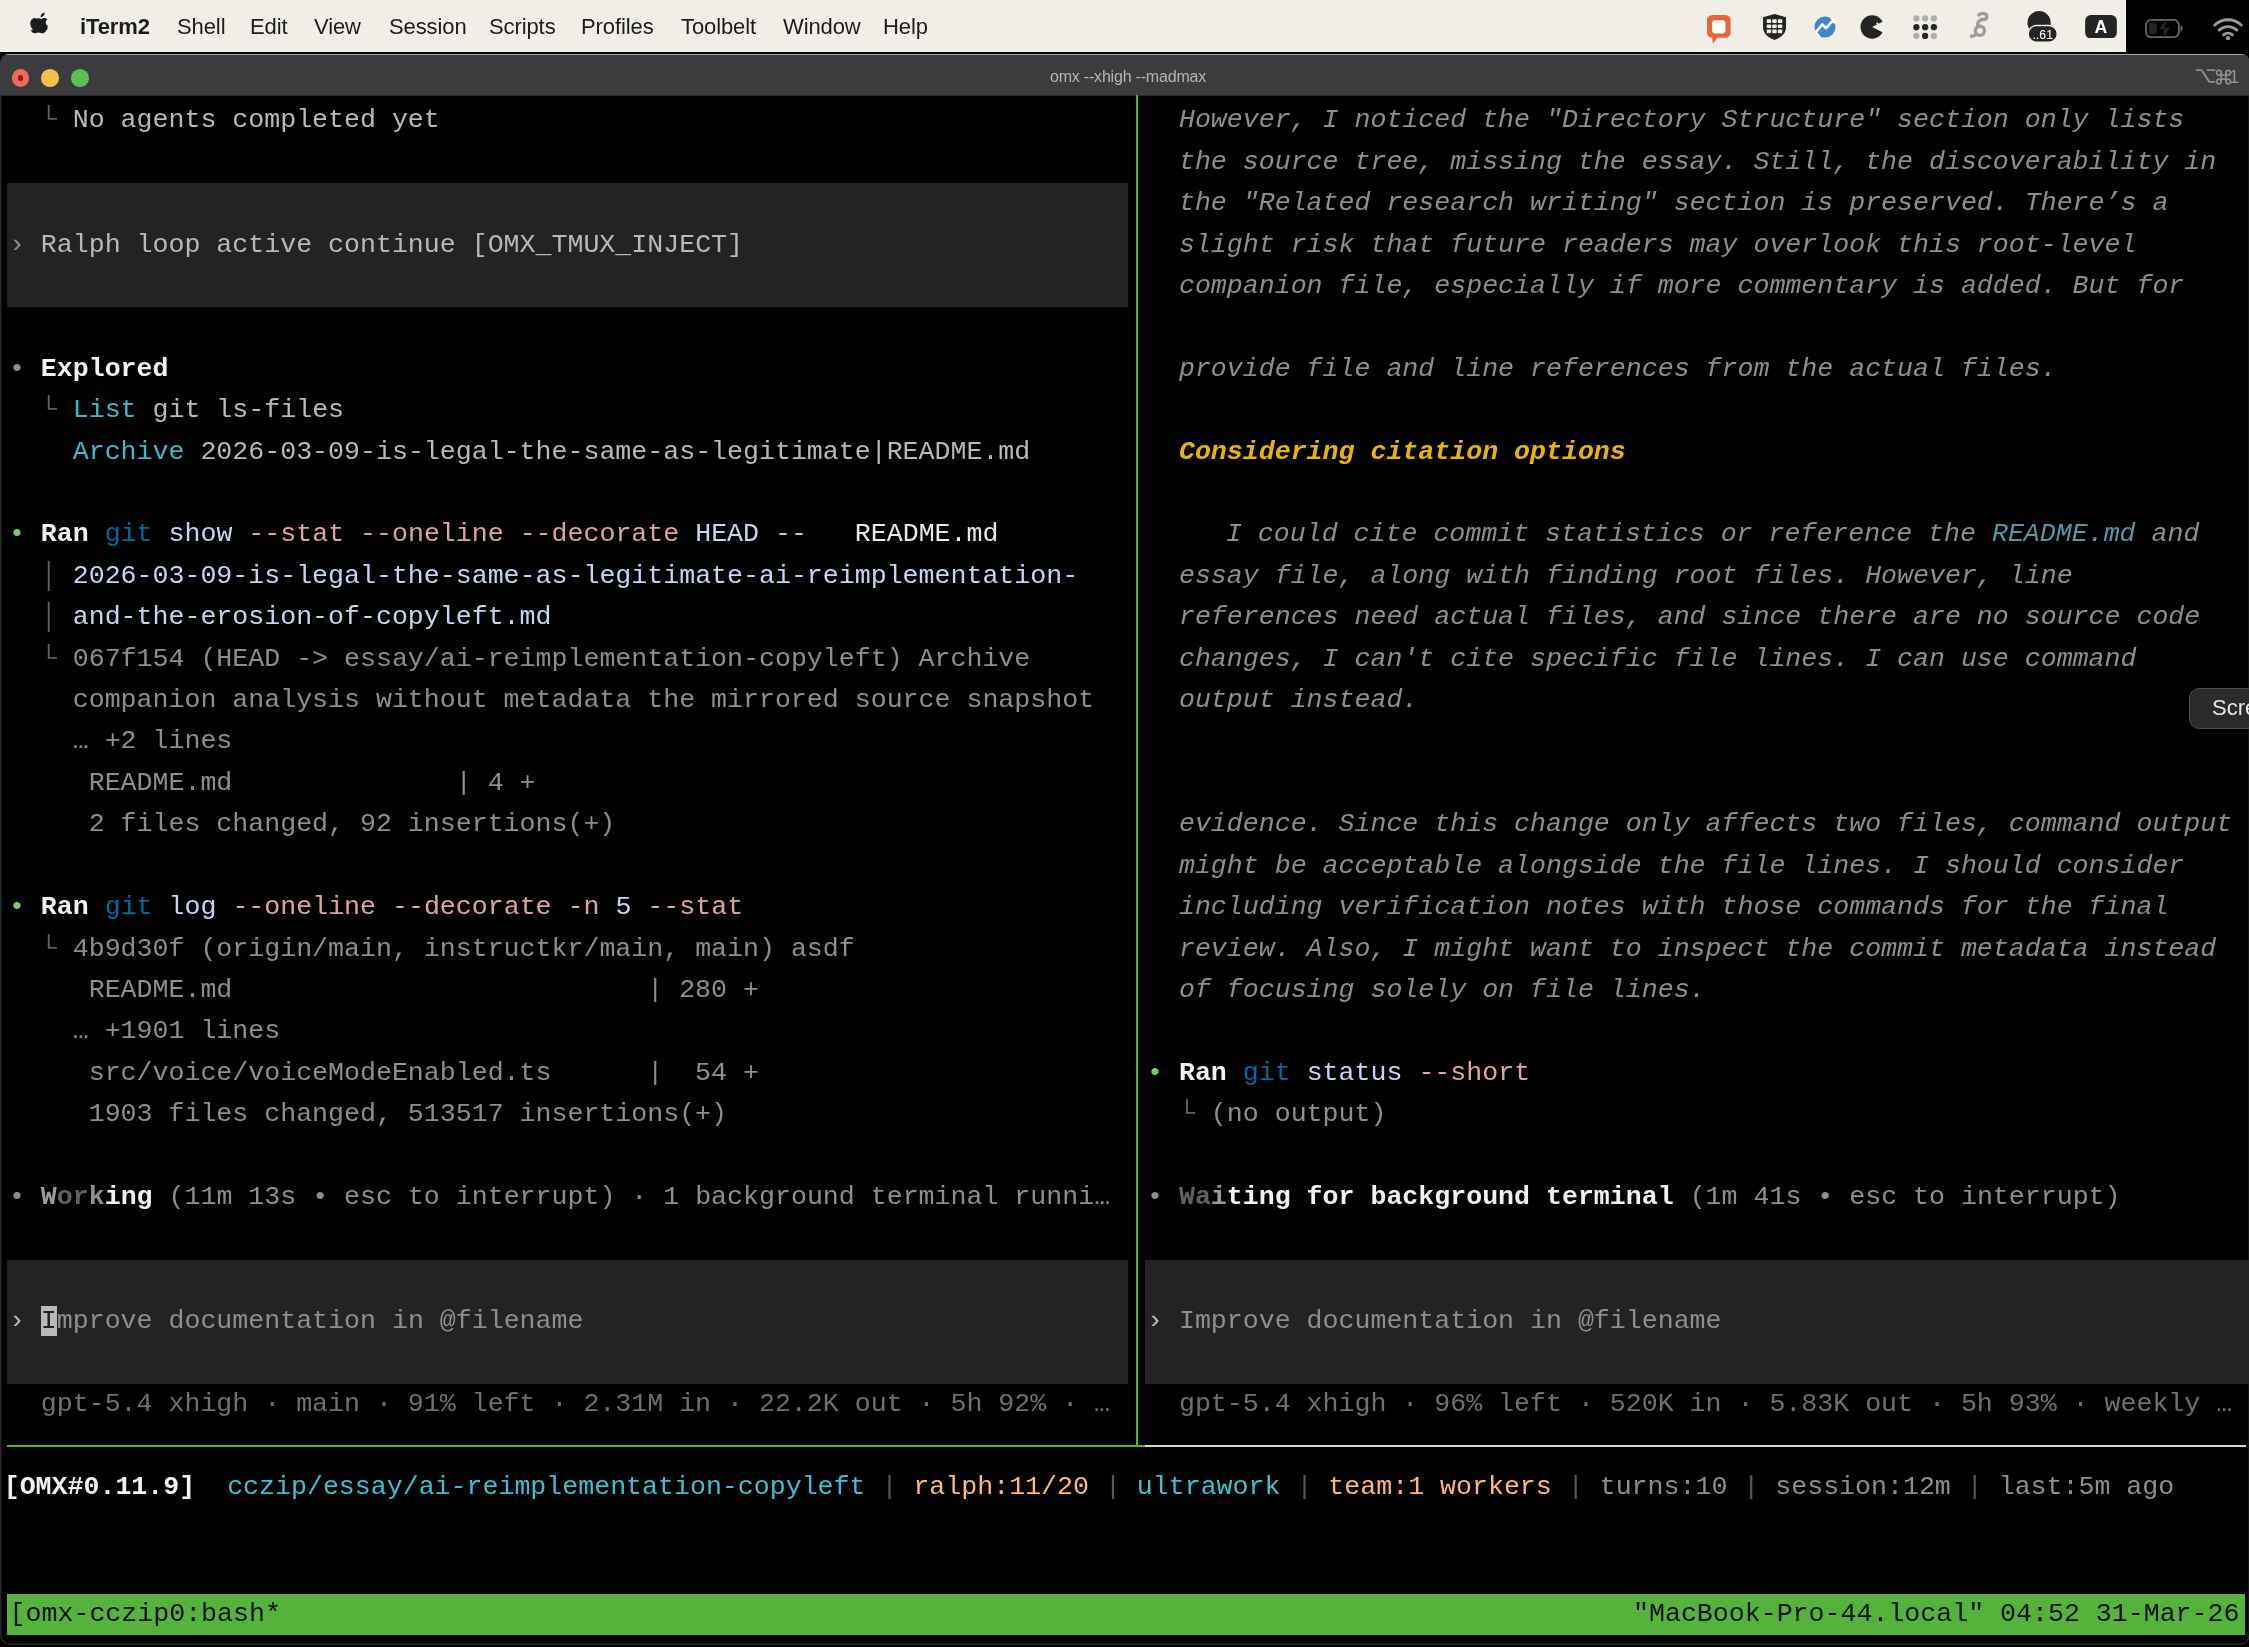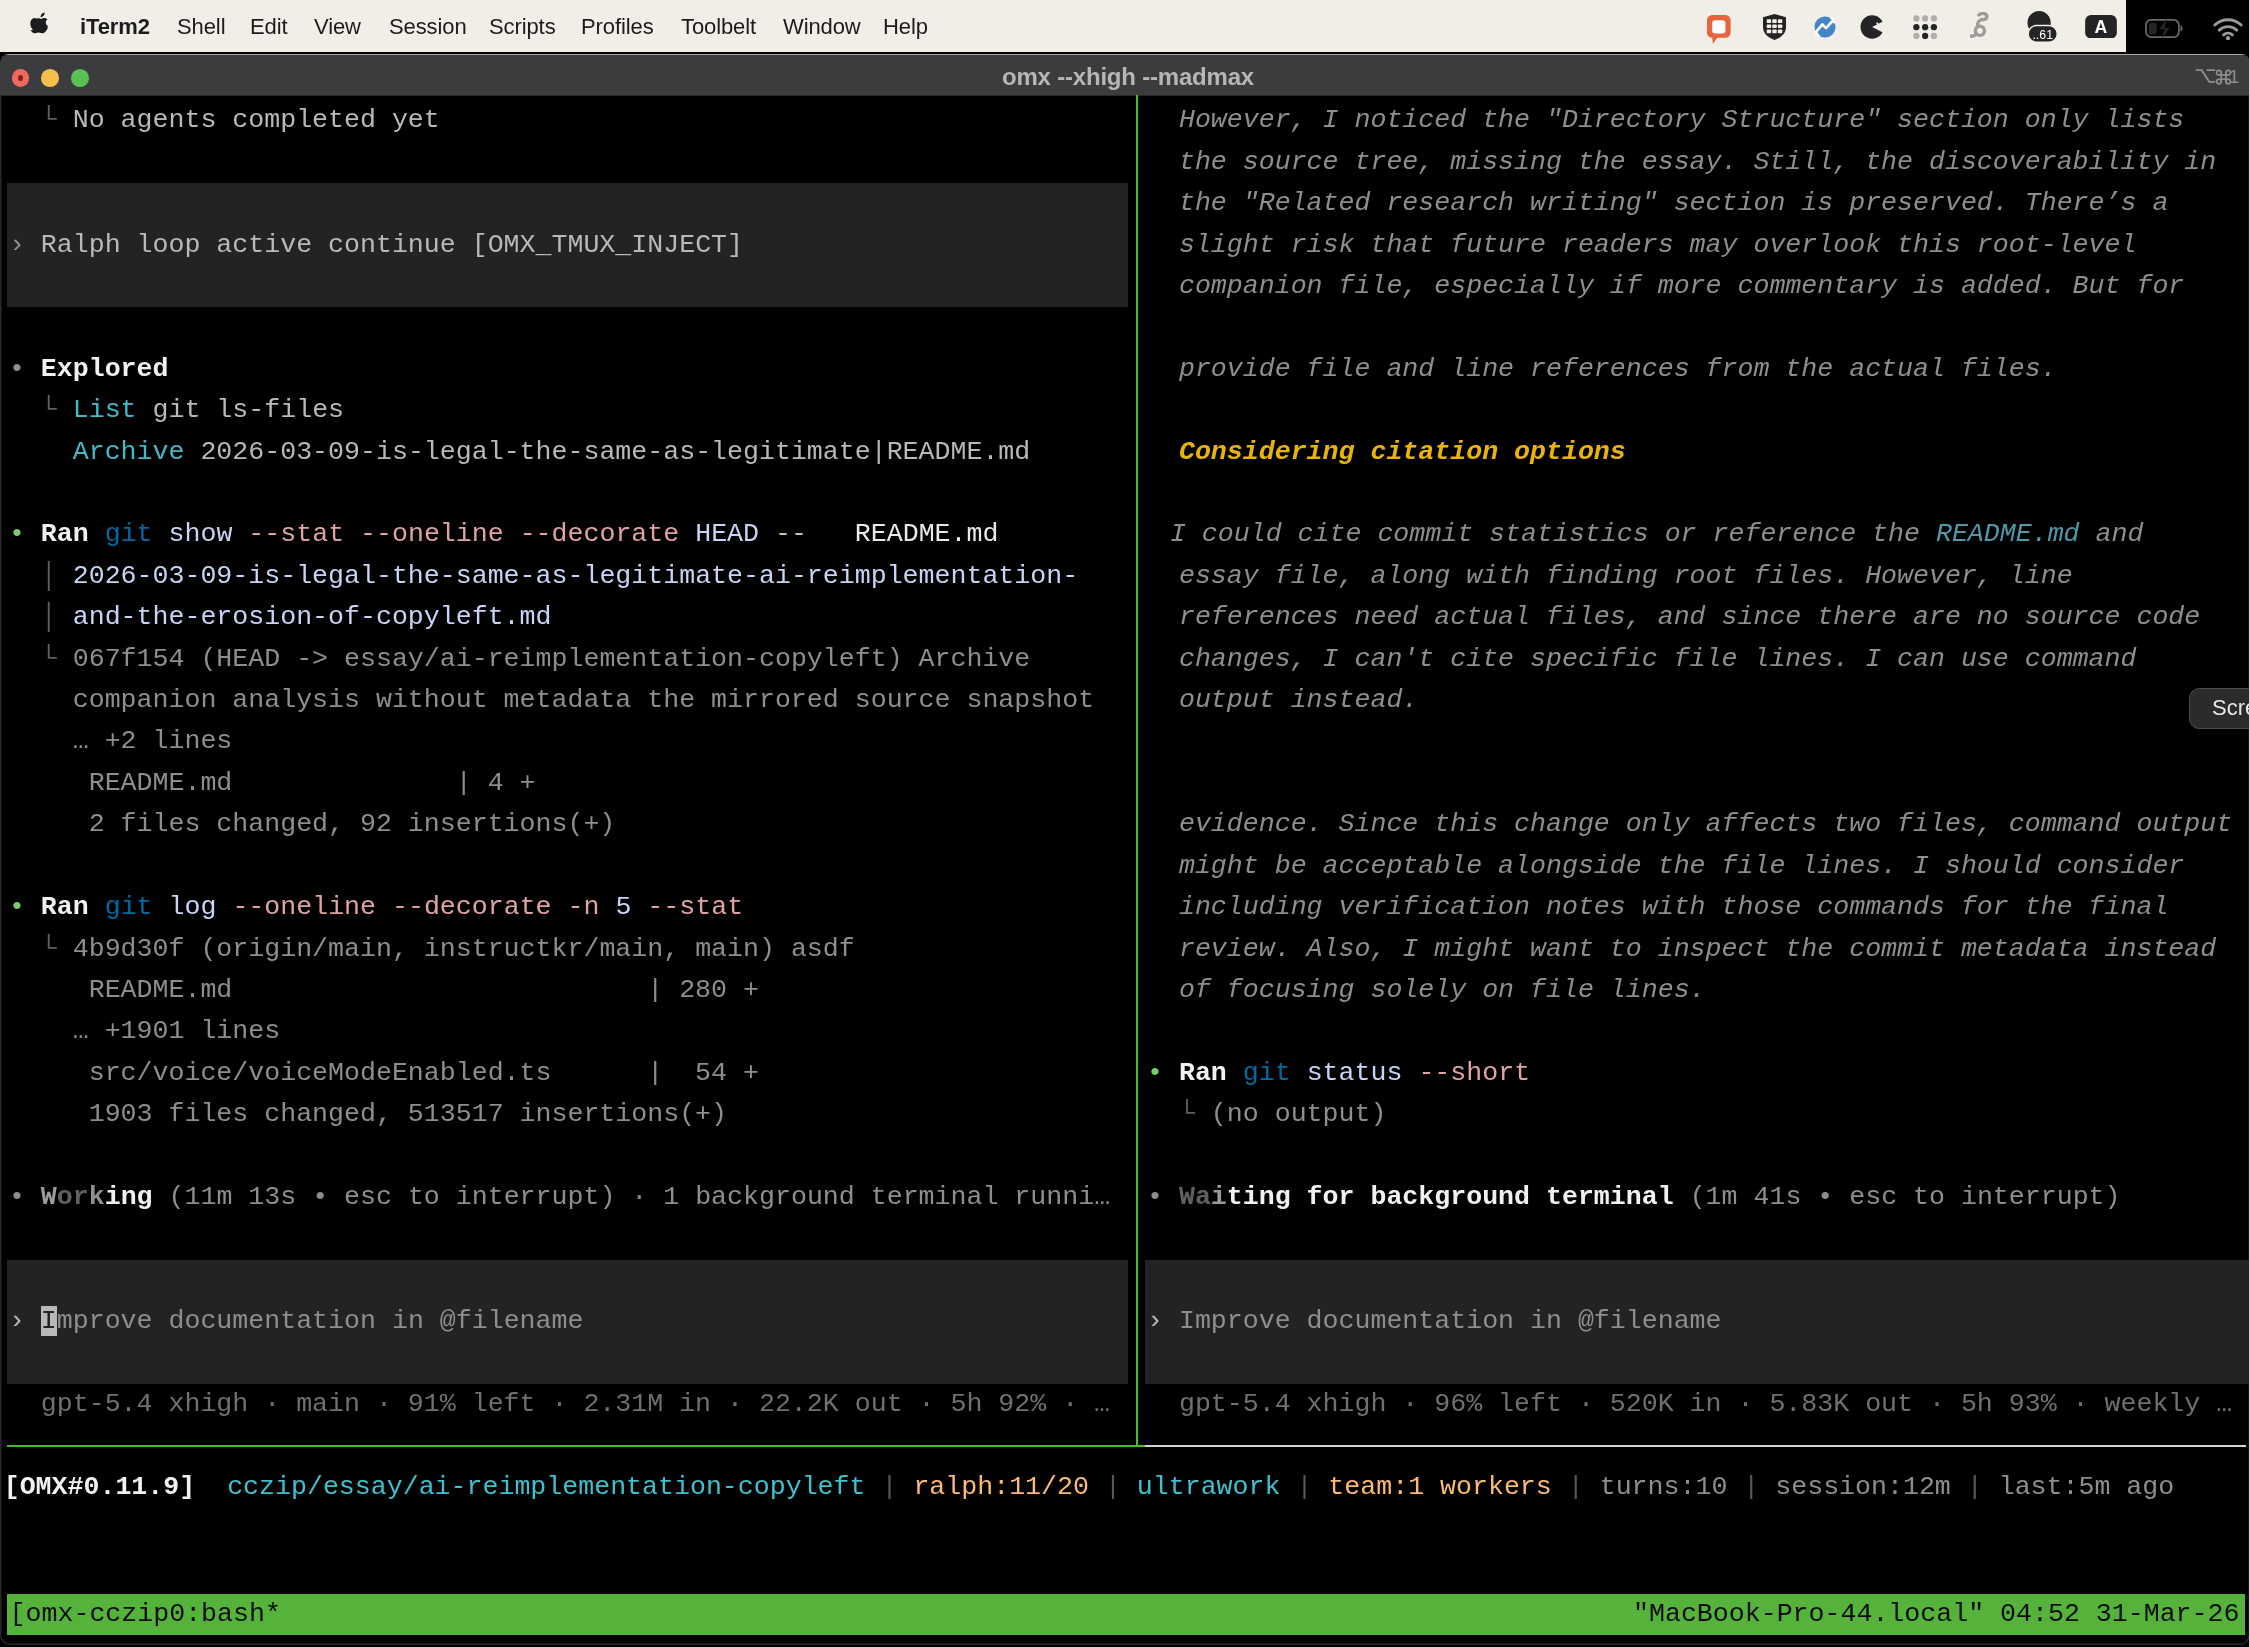--- a/index.html
+++ b/index.html
@@ -2,21 +2,21 @@
 <html style="font-size:11.8px"><head>
 <meta charset="utf-8">
 <style>
   html,body{margin:0;padding:0;background:#000;width:2250px;height:1648px;overflow:hidden}
   #screen{position:absolute;top:0;left:0;width:2250px;height:1648px;background:#000}
   #menubar{position:absolute;top:0;left:0;width:2126px;height:52px;background:#f0eee7}
   .mi{position:absolute;top:0;height:52px;line-height:54px;font-family:"Liberation Sans",sans-serif;font-size:22px;color:#1c1c1e;letter-spacing:-0.1px}
   #win{position:absolute;top:54px;left:0;width:2250px;height:1591px;background:#000;border-radius:8.9px 8.9px 10.3px 10.3px;overflow:hidden;box-shadow:inset 0 0 0 1.5px #282828}
   #titlebar{position:absolute;top:0;left:0;width:2250px;height:40px;background:#3c3c3e;border-top:1.5px solid #a9a69e;border-bottom:0.7px solid #2a2a2c}
   .tl{position:absolute;top:14px;width:17.7px;height:17.7px;border-radius:50%}
-  #title{position:absolute;top:0;left:1128px;transform:translateX(-50%);height:41px;line-height:43px;font-family:"Liberation Sans",sans-serif;font-weight:700;font-size:24px;color:#b6b6b8;letter-spacing:-0.2px}
+  #title{position:absolute;top:0;left:1128px;transform:translateX(-50%);height:41px;line-height:43px;font-family:"Liberation Sans",sans-serif;font-weight:400;font-size:16px;color:#b6b6b8;letter-spacing:-0.2px}
   .box{position:absolute;background:#232323}
   .ln{position:absolute;z-index:5;font-family:"Liberation Mono",monospace;font-size:26.6px;line-height:41px;white-space:pre;color:#b9b9b9}
   .it{font-style:italic}
   .w{color:#f1f1f1;font-weight:700}
   .g{color:#8e8e8e}
   .t{color:#5f5f5f}
   .d{color:#707070}
   .b{color:#0369a1}
   .l{color:#c8d3f5}
   .p{color:#e0a3a3}
@@ -93,21 +93,21 @@
 <div class="ln" style="left:1147px;top:502px"><span class="g it">  essay file, along with finding root files. However, line</span></div>
 <div class="ln" style="left:1147px;top:543px"><span class="g it">  references need actual files, and since there are no source code</span></div>
 <div class="ln" style="left:1147px;top:585px"><span class="g it">  changes, I can't cite specific file lines. I can use command</span></div>
 <div class="ln" style="left:1147px;top:626px"><span class="g it">  output instead.</span></div>
 <div class="ln" style="left:1147px;top:750px"><span class="g it">  evidence. Since this change only affects two files, command output</span></div>
 <div class="ln" style="left:1147px;top:792px"><span class="g it">  might be acceptable alongside the file lines. I should consider</span></div>
 <div class="ln" style="left:1147px;top:833px"><span class="g it">  including verification notes with those commands for the final</span></div>
 <div class="ln" style="left:1147px;top:875px"><span class="g it">  review. Also, I might want to inspect the commit metadata instead</span></div>
 <div class="ln" style="left:1147px;top:916px"><span class="g it">  of focusing solely on file lines.</span></div>
 <div class="ln" style="left:1147px;top:378px"><span class="g it" style="font-weight:700;color:#eab308">  Considering citation options</span></div>
-<div class="ln" style="left:1138px;top:460px"><span class="g it">  I could cite commit statistics or reference the </span><span class="it" style="color:#4f98a8">README.md</span><span class="g it"> and</span></div>
+<div class="ln" style="left:1194px;top:460px"><span class="g it">  I could cite commit statistics or reference the </span><span class="it" style="color:#4f98a8">README.md</span><span class="g it"> and</span></div>
 <div class="ln" style="left:1147px;top:999px"><span class="gn">• </span><span class="w">Ran</span> <span class="b">git</span> <span class="l">status</span> <span class="p">--short</span></div>
 <div class="ln" style="left:1147px;top:1040px"><span class="t">  └ </span><span class="g">(no output)</span></div>
 <div class="ln" style="left:1147px;top:1123px"><span class="g">• </span><span class="dw" style="color:#606060">Wa</span><span class="dw" style="color:#9a9a9a">i</span><span class="w">ting for background terminal</span><span class="g"> (1m 41s • esc to interrupt)</span></div>
 <div class="ln" style="left:1147px;top:1247px">› <span class="g">Improve documentation in @filename</span></div>
 <div class="ln" style="left:1147px;top:1330px"><span class="d">  gpt-5.4 xhigh · 96% left · 520K in · 5.83K out · 5h 93% · weekly …</span></div>
 <div class="ln" style="left:3.7px;top:1413px"><span class="w">[OMX#0.11.9]</span>  <span class="sc">cczip/essay/ai-reimplementation-copyleft</span><span class="sp"> | </span><span class="sg">ralph:11/20</span><span class="sp"> | </span><span class="sc">ultrawork</span><span class="sp"> | </span><span class="sg">team:1 workers</span><span class="sp"> | </span><span class="g">turns:10</span><span class="sp"> | </span><span class="g">session:12m</span><span class="sp"> | </span><span class="g">last:5m ago</span></div>
 <div class="ln" style="left:9.6px;top:1540px;color:#0d0d0d">[omx-cczip0:bash*</div>
 <div class="ln" style="left:1633px;top:1540px;color:#0d0d0d">"MacBook-Pro-44.local" 04:52 31-Mar-26</div>
     <div style="position:absolute;left:2189px;top:634px;width:66px;height:39px;background:#2b2b2b;border:1.5px solid #4f4f4f;border-radius:10.3px;overflow:hidden;z-index:6">
       <span style="position:absolute;left:22px;top:0;line-height:38px;font-family:'Liberation Sans',sans-serif;font-size:22px;color:#e8e8e8">Scre</span>

